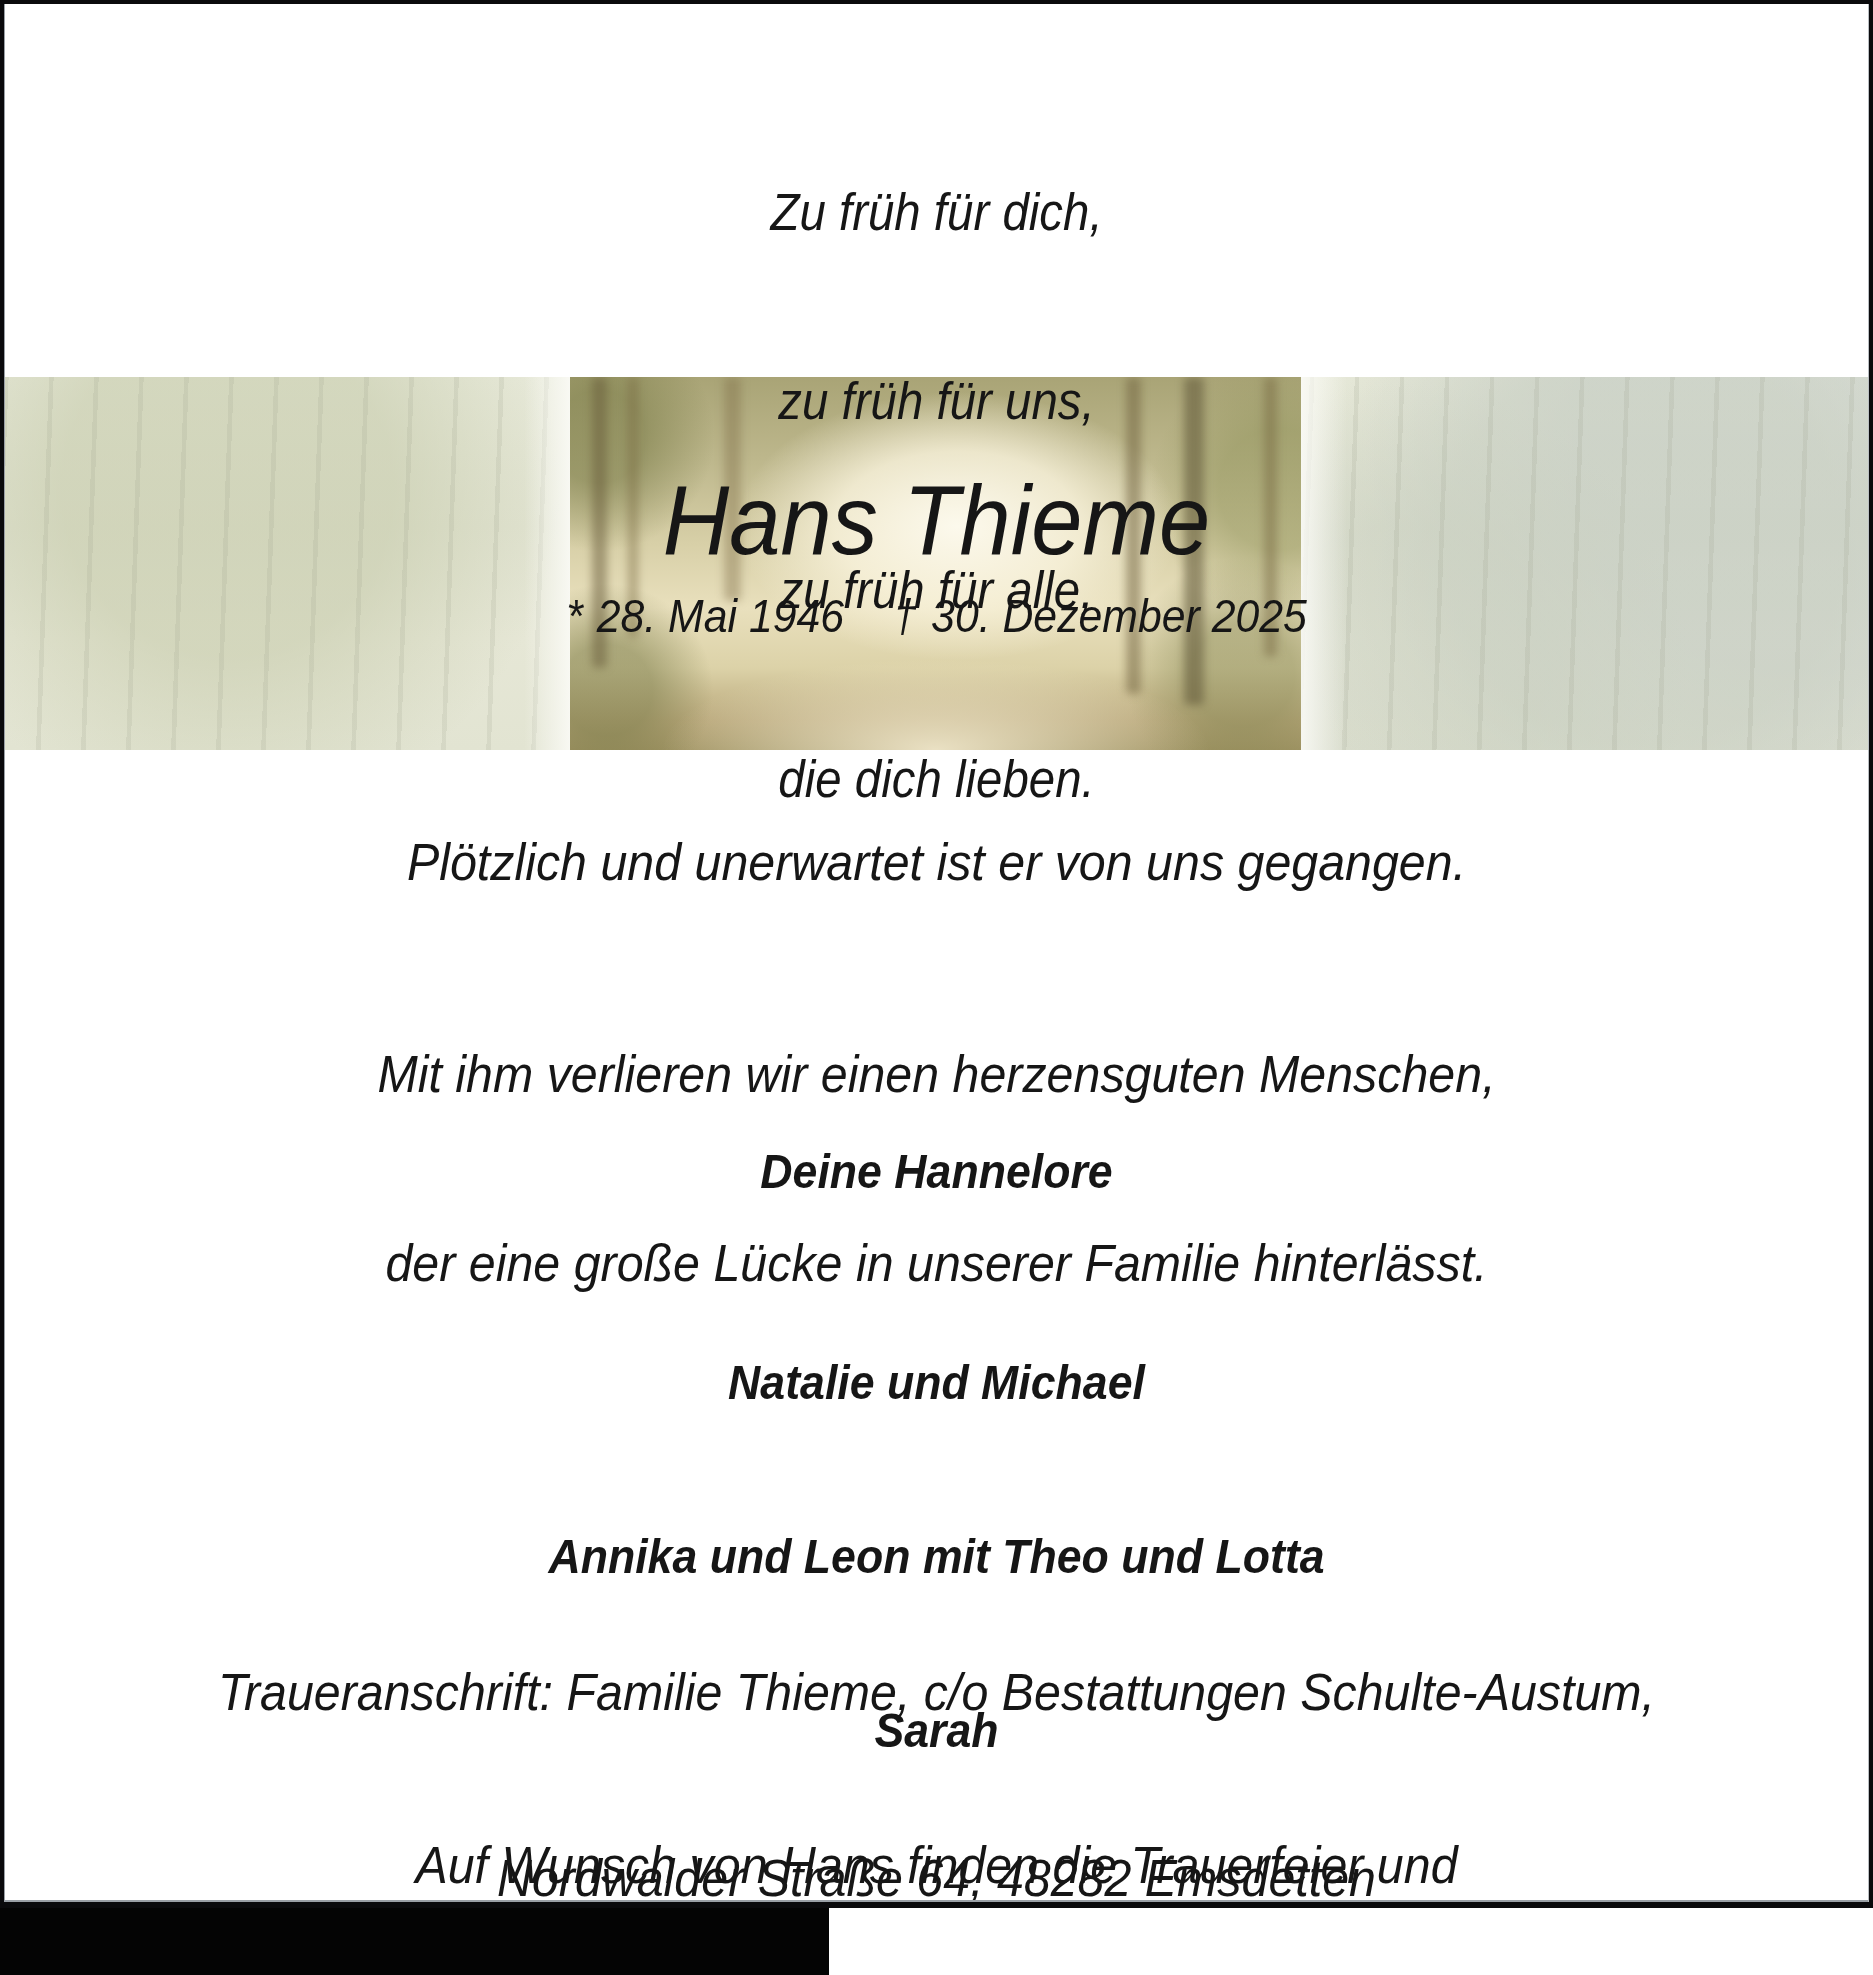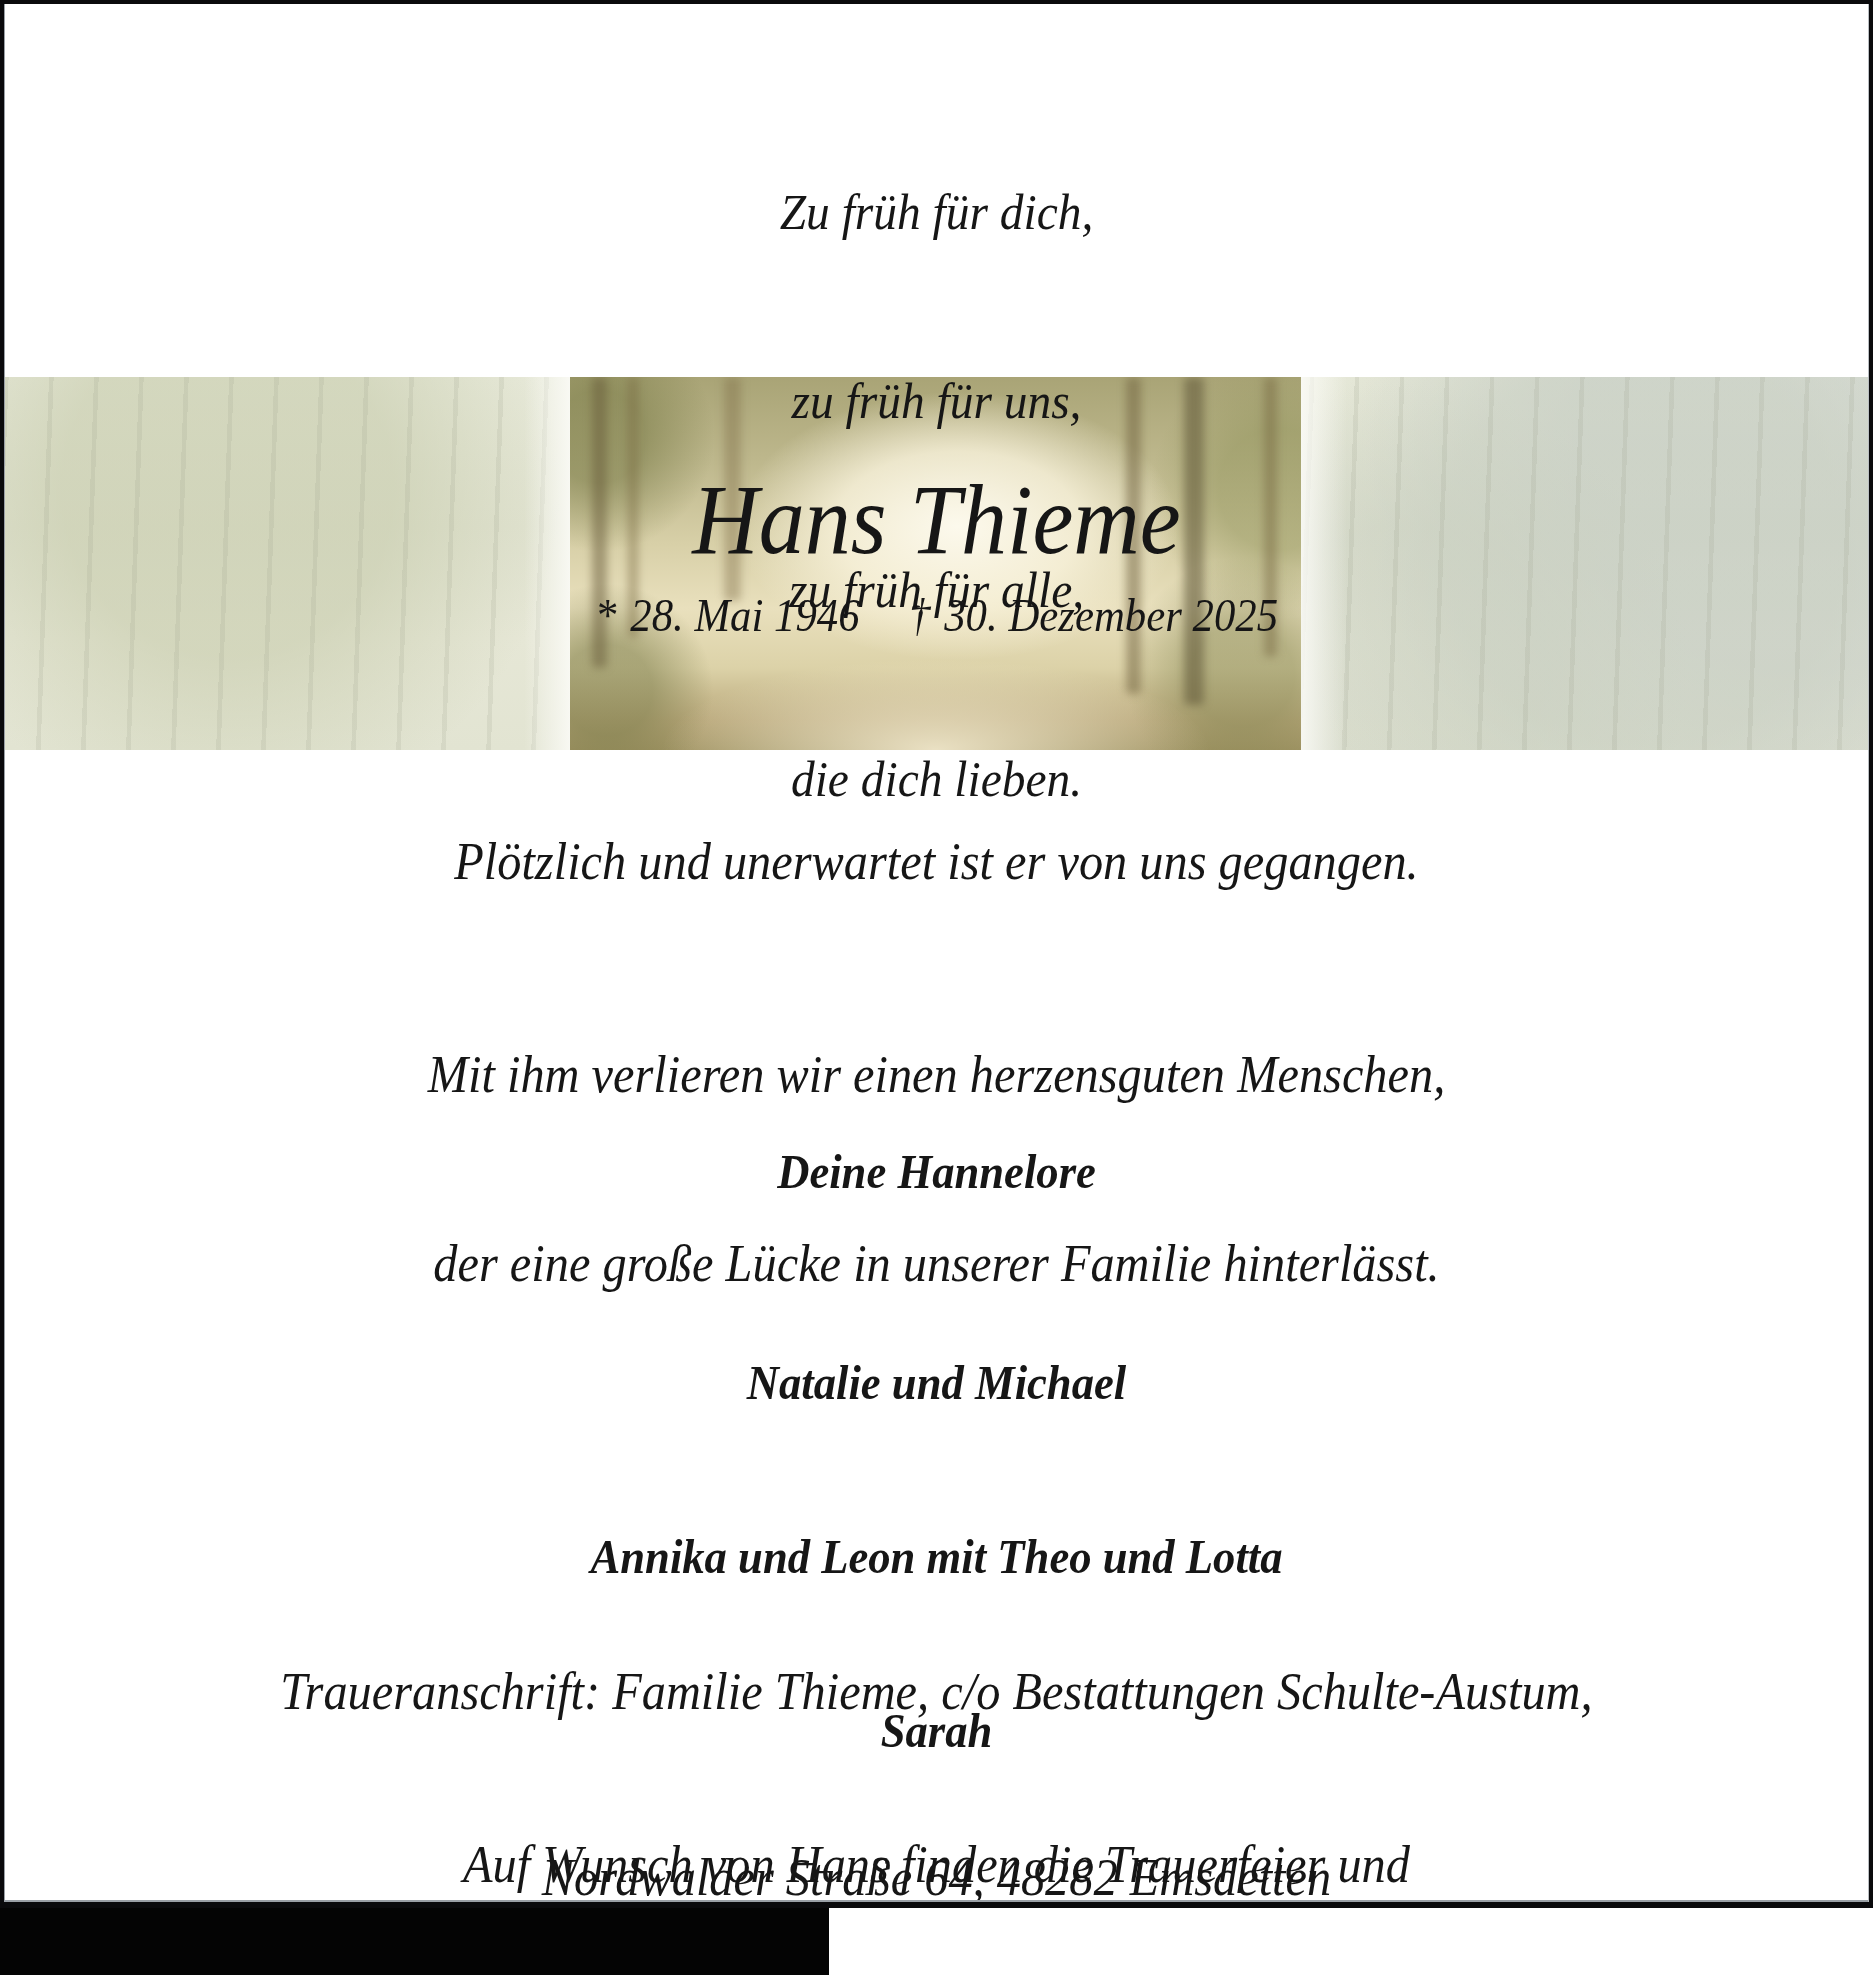--- a/index.html
+++ b/index.html
@@ -2,21 +2,21 @@
 <html style="font-size:9.2px"><head>
 <meta charset="utf-8">
 <style>
   html, body { margin: 0; padding: 0; background: #ffffff; }
   .page {
     position: relative;
     width: 1873px;
     height: 1975px;
     background: #ffffff;
     overflow: hidden;
-    font-family: Liberation Serif, serif;
+    font-family: Liberation Sans, sans-serif;
   }
 
   
   .frame-top    { position:absolute; left:0; top:0; width:100%; height:4px; background:#0a0a0c; }
   .frame-left   { position:absolute; left:0; top:0; width:4px; height:1908px; background:#0a0a0c; }
   .frame-right  { position:absolute; right:0; top:0; width:4px; height:1908px; background:#0a0a0c; }
   .hairline-left  { position:absolute; left:4px;  top:4px; width:1.2px; height:1898px; background:#9aa0a6; }
   .hairline-right { position:absolute; right:4px; top:4px; width:1.2px; height:1898px; background:#b9bec2; }
   .hairline-bottom{ position:absolute; left:5.2px; right:5.2px; top:1900px; height:1.7px; background:#9aa0a6; }
   .frame-bottom-bar { position:absolute; left:0; top:1902px; width:100%; height:5.8px; background:#0a0a0c; }

